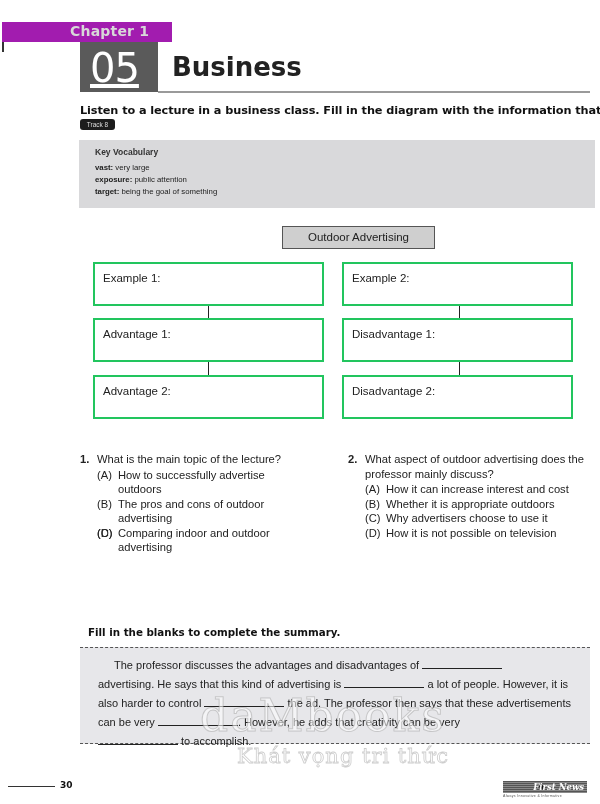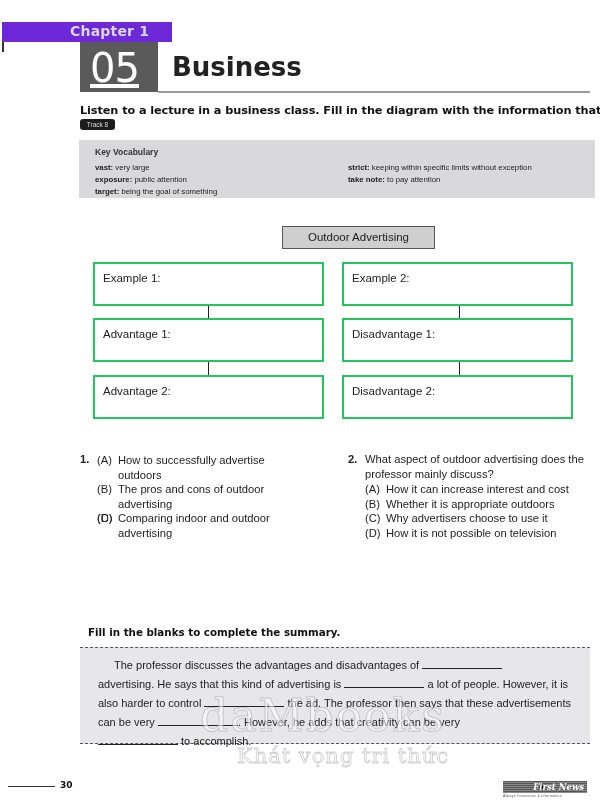--- a/index.html
+++ b/index.html
@@ -1,33 +1,33 @@
 <!DOCTYPE html>
 <html><head>
 <meta charset="utf-8">
 <style>
   * { box-sizing: border-box; margin: 0; padding: 0; }
   html, body { width: 600px; height: 804px; background: #fff; overflow: hidden; }
   body { position: relative; font-family: "Liberation Sans", sans-serif; color: #1a1a1a; }
 
   
-  .chapter-bar { position: absolute; left: 2px; top: 22px; width: 170px; height: 20px; background: #6d28d9; }
+  .chapter-bar { position: absolute; left: 2px; top: 22px; width: 170px; height: 20px; background: #a21caf; }
   .chapter-bar .chapter-label { position: absolute; left: 68px; top: 1px; font-family: "DejaVu Sans", sans-serif; font-size: 14px; font-weight: bold; color: #d8d8d8; letter-spacing: 0.2px; }
   .chapter-tick { position: absolute; left: 2px; top: 42px; width: 2px; height: 10px; background: #333; }
   .unit-box { position: absolute; left: 80px; top: 42px; width: 78px; height: 50px; background: #5a5a5a; }
   .unit-num { position: absolute; left: 90px; top: 44px; font-family: "DejaVu Sans", sans-serif; font-size: 40px; color: #fff; line-height: 48px; letter-spacing: -1px; text-decoration: underline; }
   .unit-title { position: absolute; left: 172px; top: 52px; font-family: "DejaVu Sans", sans-serif; font-size: 26px; font-weight: bold; color: #222; }
   .header-rule { position: absolute; left: 158px; top: 91px; width: 432px; height: 2px; background: #9a9a9a; }
 
   
   .instructions { position: absolute; left: 80px; top: 104px; font-family: "DejaVu Sans", sans-serif; font-size: 11.3px; font-weight: bold; color: #111; white-space: nowrap; letter-spacing: -0.1px; }
   .track-badge { position: absolute; left: 80px; top: 119px; width: 35px; height: 11px; background: #1c1c1c; border-radius: 3px; color: #ddd; font-size: 6.5px; line-height: 11px; text-align: center; }
 
   
-  .vocab { position: absolute; left: 79px; top: 140px; width: 516px; height: 58px; background: #d9d9db; }
+  .vocab { position: absolute; left: 79px; top: 140px; width: 516px; height: 68px; background: #d9d9db; }
   .vocab-title { position: absolute; left: 16px; top: 7px; font-size: 8.5px; font-weight: bold; color: #333; }
   .vocab-col { position: absolute; top: 22px; font-size: 7.8px; line-height: 12px; color: #222; }
   .vocab-col.left { left: 16px; }
   .vocab-col.right { left: 269px; top: 22px; }
   .vocab-col b { font-weight: bold; }
 
   
   .diag-title { position: absolute; left: 257px; top: 226px; width: 153px; height: 23px; background: #cfcfcf; border: 1px solid #555; font-size: 11.5px; text-align: center; line-height: 21px; color: #222; margin-left: 25px; }
   .diag-box { position: absolute; width: 231px; height: 44px; border: 2px solid #22c55e; background: #fff; font-size: 11.5px; color: #222; padding: 8px 0 0 8px; }
   .diag-line { position: absolute; width: 1px; height: 13px; background: #222; }
@@ -74,42 +74,39 @@
 <div class="instructions">Listen to a lecture in a business class. Fill in the diagram with the information that you hear.</div>
 <div class="track-badge">Track 8</div>
 
 <div class="vocab">
   <div class="vocab-title">Key Vocabulary</div>
   <div class="vocab-col left">
     <div><b>vast:</b><span> very large</span></div>
     <div><b>exposure:</b><span> public attention</span></div>
     <div><b>target:</b><span> being the goal of something</span></div>
   </div>
-  <div class="vocab-col right">
-    <div><b>strict:</b><span> keeping within specific limits without exception</span></div>
-    <div><b>take note:</b><span> to pay attention</span></div>
-  </div>
 </div>
 
 <div class="diag-title">Outdoor Advertising</div>
 
 <div class="diag-box" style="left:93px; top:262px;">Example 1:</div>
 <div class="diag-line" style="left:208px; top:306px;"></div>
 <div class="diag-box" style="left:93px; top:318px;">Advantage 1:</div>
 <div class="diag-line" style="left:208px; top:362px;"></div>
 <div class="diag-box" style="left:93px; top:375px;">Advantage 2:</div>
 
 <div class="diag-box" style="left:342px; top:262px;">Example 2:</div>
 <div class="diag-line" style="left:459px; top:306px;"></div>
 <div class="diag-box" style="left:342px; top:318px;">Disadvantage 1:</div>
 <div class="diag-line" style="left:459px; top:362px;"></div>
 <div class="diag-box" style="left:342px; top:375px;">Disadvantage 2:</div>
 
 <div class="question" style="left:80px; top:452px; width:215px;">
   <span class="q-num">1.</span>
+  <div class="q-text">What is the main topic of the lecture?</div>
   <ul class="q-opts" style="margin-top:1px;">
     <li><span class="opt-letter">(A)</span><span>How to successfully advertise outdoors</span></li>
     <li><span class="opt-letter">(B)</span><span>The pros and cons of outdoor advertising</span></li>
     <li><span class="opt-letter">(C)</span></li>
     <li><span class="opt-letter">(D)</span><span>Comparing indoor and outdoor advertising</span></li>
   </ul>
 </div>
 
 <div class="question" style="left:348px; top:452px; width:245px;">
   <span class="q-num">2.</span>

